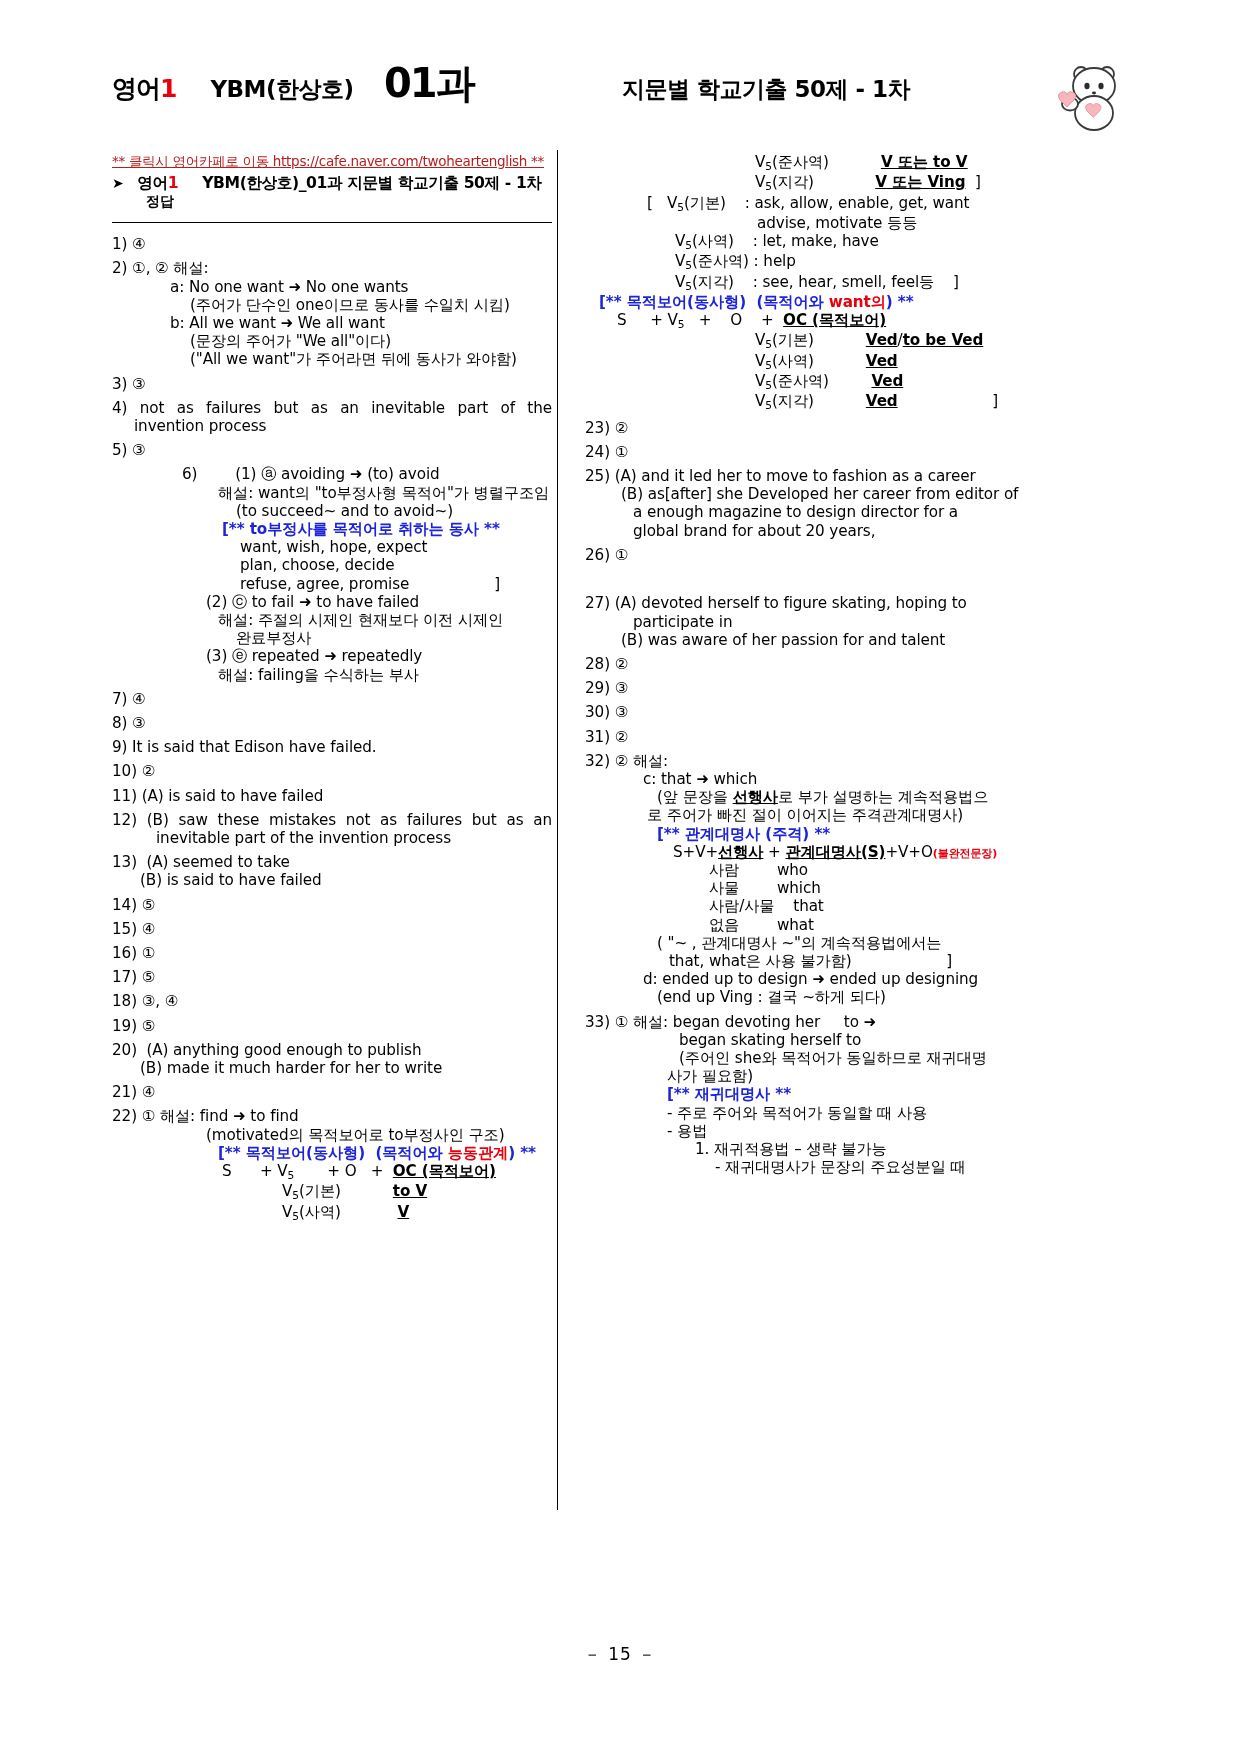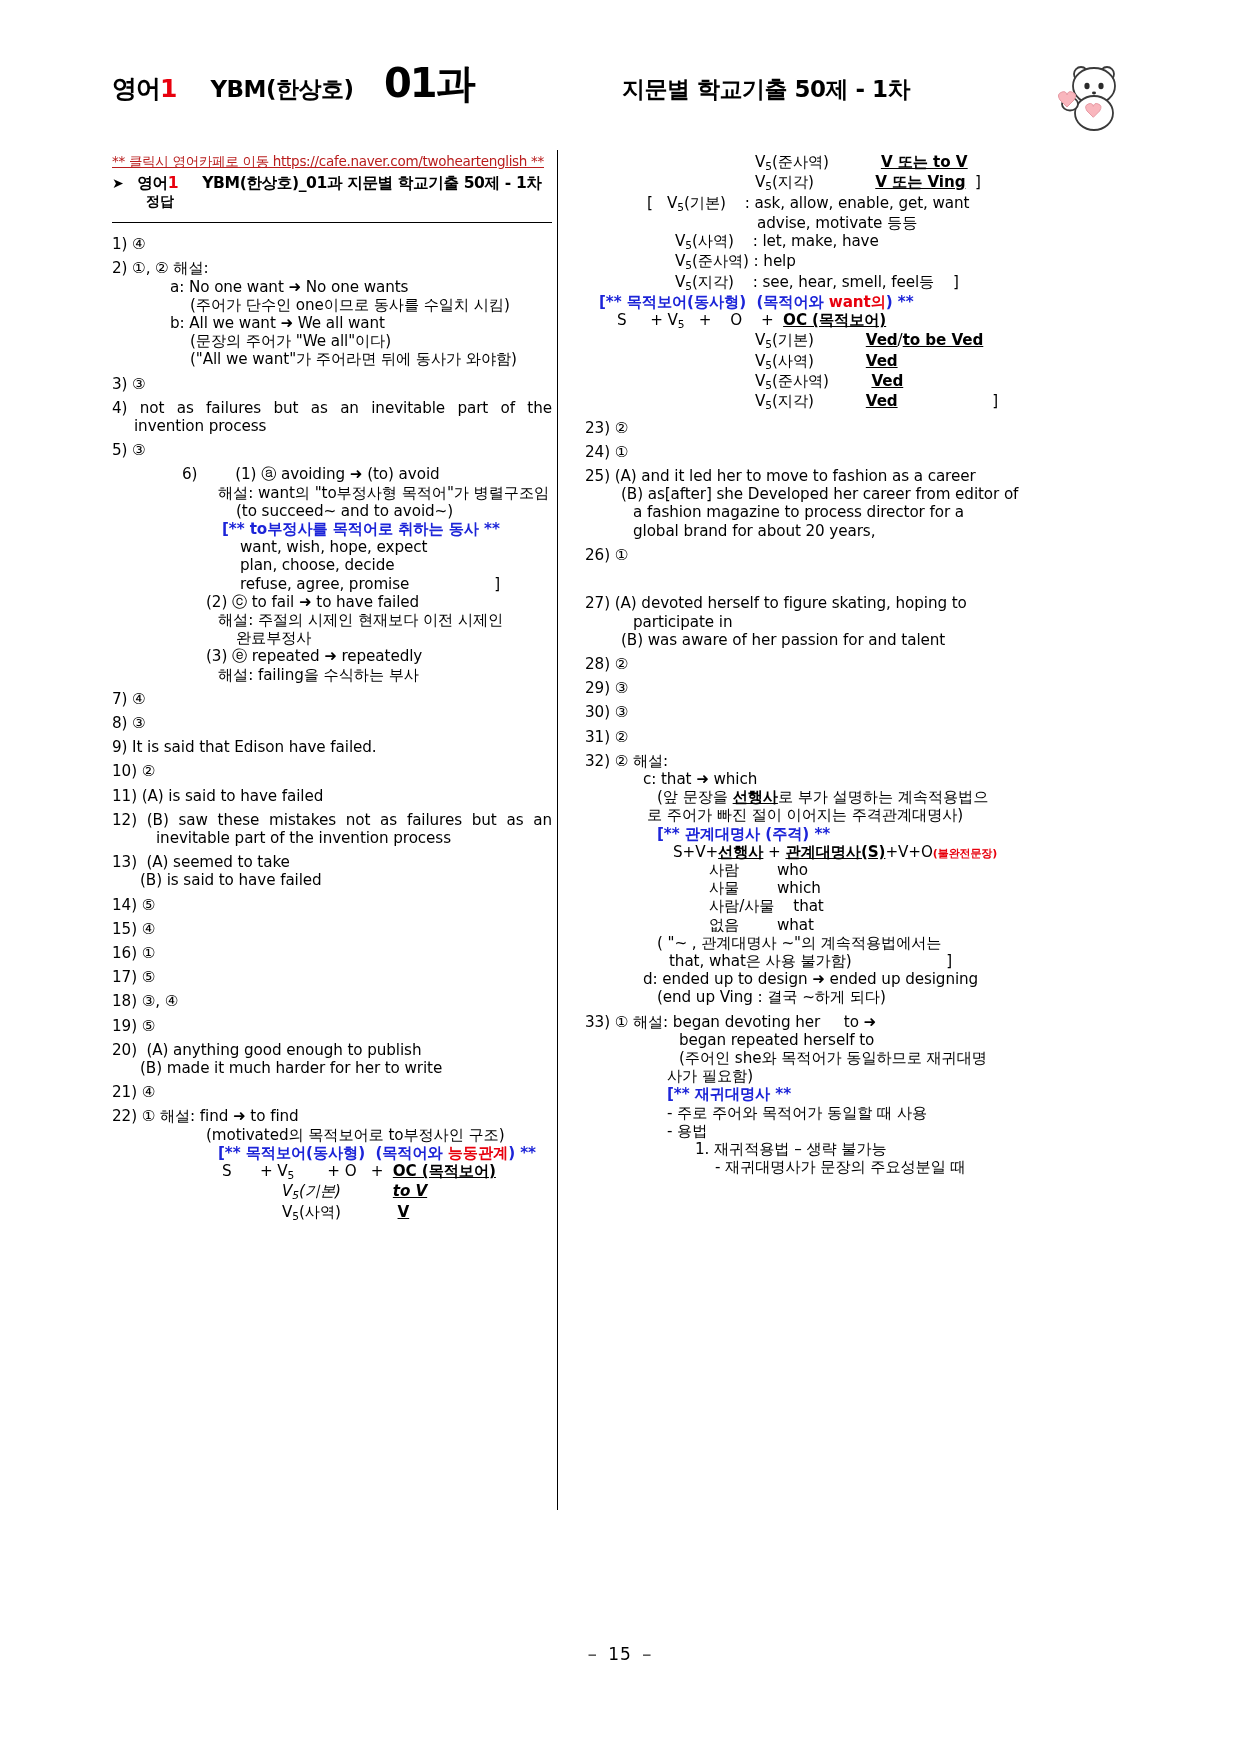--- a/index.html
+++ b/index.html
@@ -190,21 +190,21 @@
         <div class="row">17) ⑤</div>
         <div class="row">18) ③, ④</div>
         <div class="row">19) ⑤</div>
         <div class="row tight">20)  (A) anything good enough to publish</div>
         <div class="row" style="padding-left: 28px;">(B) made it much harder for her to write</div>
         <div class="row">21) ④</div>
         <div class="row tight">22) ① 해설: find ➜ to find</div>
         <div class="row tight" style="padding-left: 94px;">(motivated의 목적보어로 to부정사인 구조)</div>
         <div class="row tight blue" style="padding-left: 106px;">[** 목적보어(동사형)  (목적어와 <span class="red">능동관계</span>) **</div>
         <div class="row tight" style="padding-left: 110px;">S      + V<sub>5</sub>       + O   +  <span class="ul b">OC (목적보어)</span></div>
-        <div class="row tight" style="padding-left: 170px; font-style: italic;">V<sub>5</sub>(기본)           <span class="ul b">to V</span></div>
+        <div class="row tight" style="padding-left: 170px;">V<sub>5</sub>(기본)           <span class="ul b">to V</span></div>
         <div class="row tight" style="padding-left: 170px;">V<sub>5</sub>(사역)            <span class="ul b">V</span></div>
       </div>
   </div>
 
   <div class="col col-right">
     <div id="right-body">
         <div class="row tight" style="padding-left: 170px;">V<sub>5</sub>(준사역)           <span class="ul b">V 또는 <span class="ul b">to V</span></span></div>
         <div class="row tight" style="padding-left: 170px;">V<sub>5</sub>(지각)             <span class="ul b">V 또는 Ving</span>  ]</div>
         <div class="row tight" style="padding-left: 62px;">[   V<sub>5</sub>(기본)    : ask, allow, enable, get, want</div>
         <div class="row tight" style="padding-left: 172px;">advise, motivate 등등</div>
@@ -214,21 +214,21 @@
         <div class="row tight blue" style="padding-left: 14px;">[** 목적보어(동사형)  (목적어와 <span class="red">want의</span>) **</div>
         <div class="row tight" style="padding-left: 32px;">S     + V<sub>5</sub>   +    O    +  <span class="ul b">OC (목적보어)</span></div>
         <div class="row tight" style="padding-left: 170px;">V<sub>5</sub>(기본)           <span class="ul b">Ved</span>/<span class="ul b">to be Ved</span></div>
         <div class="row tight" style="padding-left: 170px;">V<sub>5</sub>(사역)           <span class="ul b">Ved</span></div>
         <div class="row tight" style="padding-left: 170px;">V<sub>5</sub>(준사역)         <span class="ul b">Ved</span></div>
         <div class="row" style="padding-left: 170px;">V<sub>5</sub>(지각)           <span class="ul b">Ved</span>                    ]</div>
         <div class="row">23) ②</div>
         <div class="row">24) ①</div>
         <div class="row tight">25) (A) and it led her to move to fashion as a career</div>
         <div class="row tight" style="padding-left: 36px;">(B) as[after] she Developed her career from editor of</div>
-        <div class="row tight" style="padding-left: 48px;">a fashion magazine to process director for a</div>
+        <div class="row tight" style="padding-left: 48px;">a enough magazine to design director for a</div>
         <div class="row" style="padding-left: 48px;">global brand for about 20 years,</div>
         <div class="row">26) ①</div>
         <div class="row">&nbsp;</div>
         <div class="row tight">27) (A) devoted herself to figure skating, hoping to</div>
         <div class="row tight" style="padding-left: 48px;">participate in</div>
         <div class="row" style="padding-left: 36px;">(B) was aware of her passion for and talent</div>
         <div class="row">28) ②</div>
         <div class="row">29) ③</div>
         <div class="row">30) ③</div>
         <div class="row">31) ②</div>
@@ -240,21 +240,21 @@
         <div class="row tight" style="padding-left: 88px;">S+V+<span class="ul b">선행사</span> + <span class="ul b">관계대명사(S)</span>+V+O<span class="redsm">(불완전문장)</span></div>
         <div class="row tight" style="padding-left: 124px;">사람        who</div>
         <div class="row tight" style="padding-left: 124px;">사물        which</div>
         <div class="row tight" style="padding-left: 124px;">사람/사물    that</div>
         <div class="row tight" style="padding-left: 124px;">없음        what</div>
         <div class="row tight" style="padding-left: 72px;">( "~ , 관계대명사 ~"의 계속적용법에서는</div>
         <div class="row tight" style="padding-left: 84px;">that, what은 사용 불가함)                    ]</div>
         <div class="row tight" style="padding-left: 58px;">d: ended up to design ➜ ended up designing</div>
         <div class="row" style="padding-left: 72px;">(end up Ving : 결국 ~하게 되다)</div>
         <div class="row tight">33) ① 해설: began devoting her     to ➜</div>
-        <div class="row tight" style="padding-left: 94px;">began repeated herself to</div>
+        <div class="row tight" style="padding-left: 94px;">began skating herself to</div>
         <div class="row tight" style="padding-left: 94px;">(주어인 she와 목적어가 동일하므로 재귀대명</div>
         <div class="row tight" style="padding-left: 82px;">사가 필요함)</div>
         <div class="row tight blue" style="padding-left: 82px;">[** 재귀대명사 **</div>
         <div class="row tight" style="padding-left: 82px;">- 주로 주어와 목적어가 동일할 때 사용</div>
         <div class="row tight" style="padding-left: 82px;">- 용법</div>
         <div class="row tight" style="padding-left: 110px;">1. 재귀적용법 – 생략 불가능</div>
         <div class="row tight" style="padding-left: 130px;">- 재귀대명사가 문장의 주요성분일 때</div>
       </div>
   </div>
 

